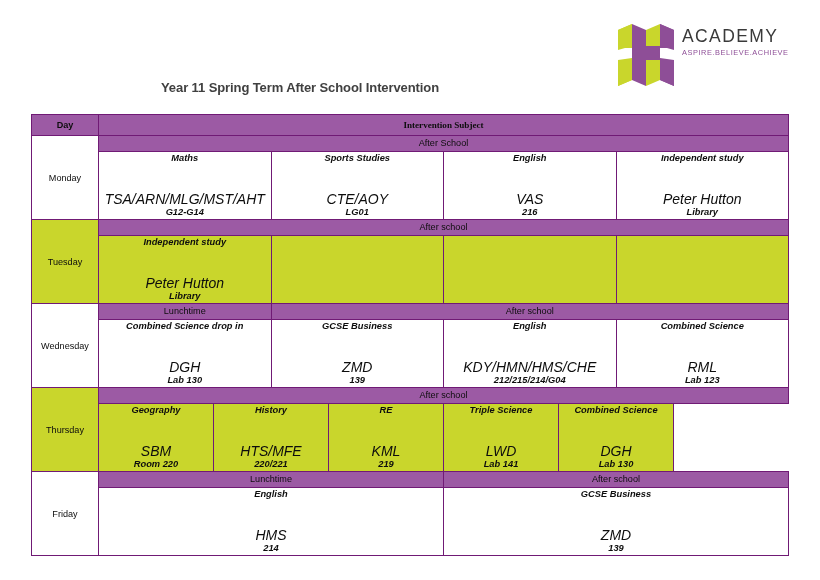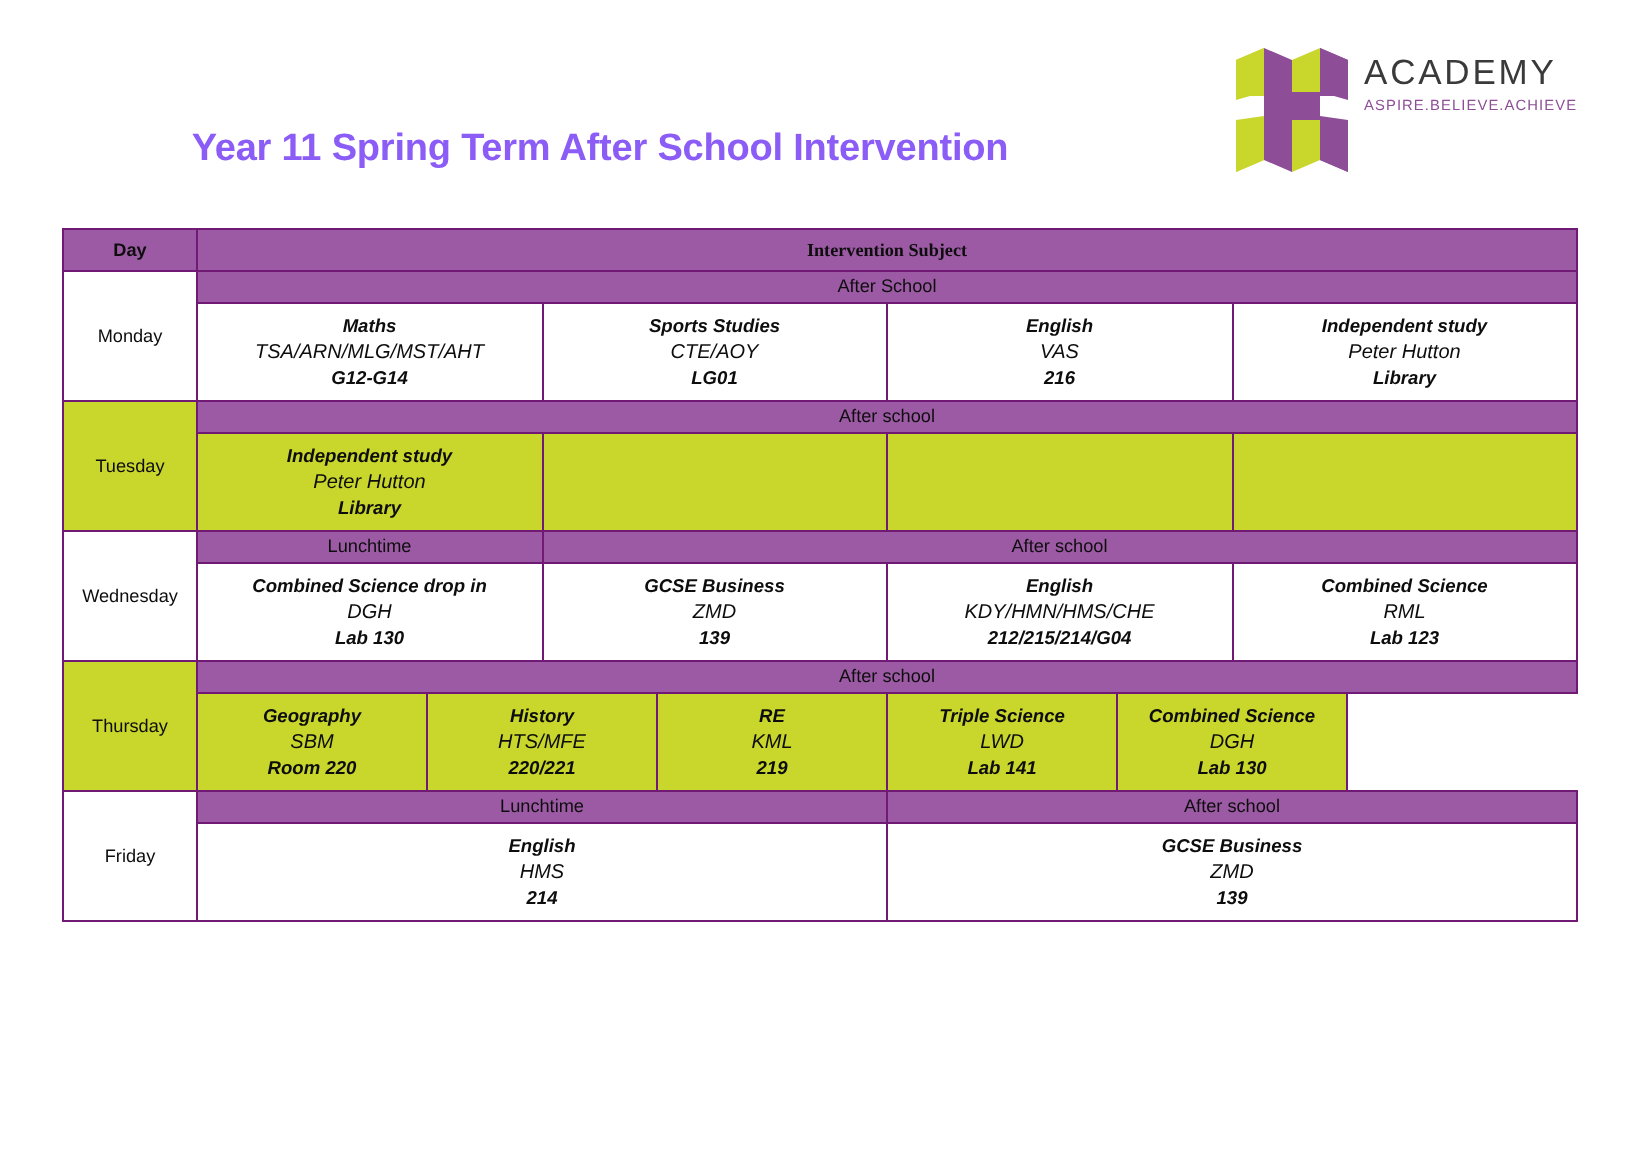--- a/index.html
+++ b/index.html
@@ -24,26 +24,26 @@
   .header {
     position: absolute;
     left: 0;
     top: 0;
     width: 820px;
     height: 108px;
   }
   .doc-title {
     position: absolute;
     left: 0;
-    top: 64px;
+    top: 80px;
     width: 600px;
     text-align: center;
-    font-size: 19px;
-    font-weight: bold;
-    color: #8b5cf6;
+    font-size: 13px;
+    font-weight: bold;
+    color: #404040;
     letter-spacing: -0.1px;
   }
 
   
   .logo {
     position: absolute;
     left: 618px;
     top: 24px;
     width: 190px;
     height: 66px;
@@ -151,23 +151,24 @@
   .subj .l1 {
     font-style: italic;
     font-weight: bold;
     font-size: 9.3px;
     line-height: 13px;
     white-space: nowrap;
   }
   .subj .l2 {
     font-style: italic;
     font-weight: normal;
-    font-size: 10px;
+    font-size: 14px;
     line-height: 13px;
     white-space: nowrap;
+    margin-top: 28px;
   }
   .subj .l3 {
     font-style: italic;
     font-weight: bold;
     font-size: 9.3px;
     line-height: 13px;
     white-space: nowrap;
   }
 </style>
 </head>

